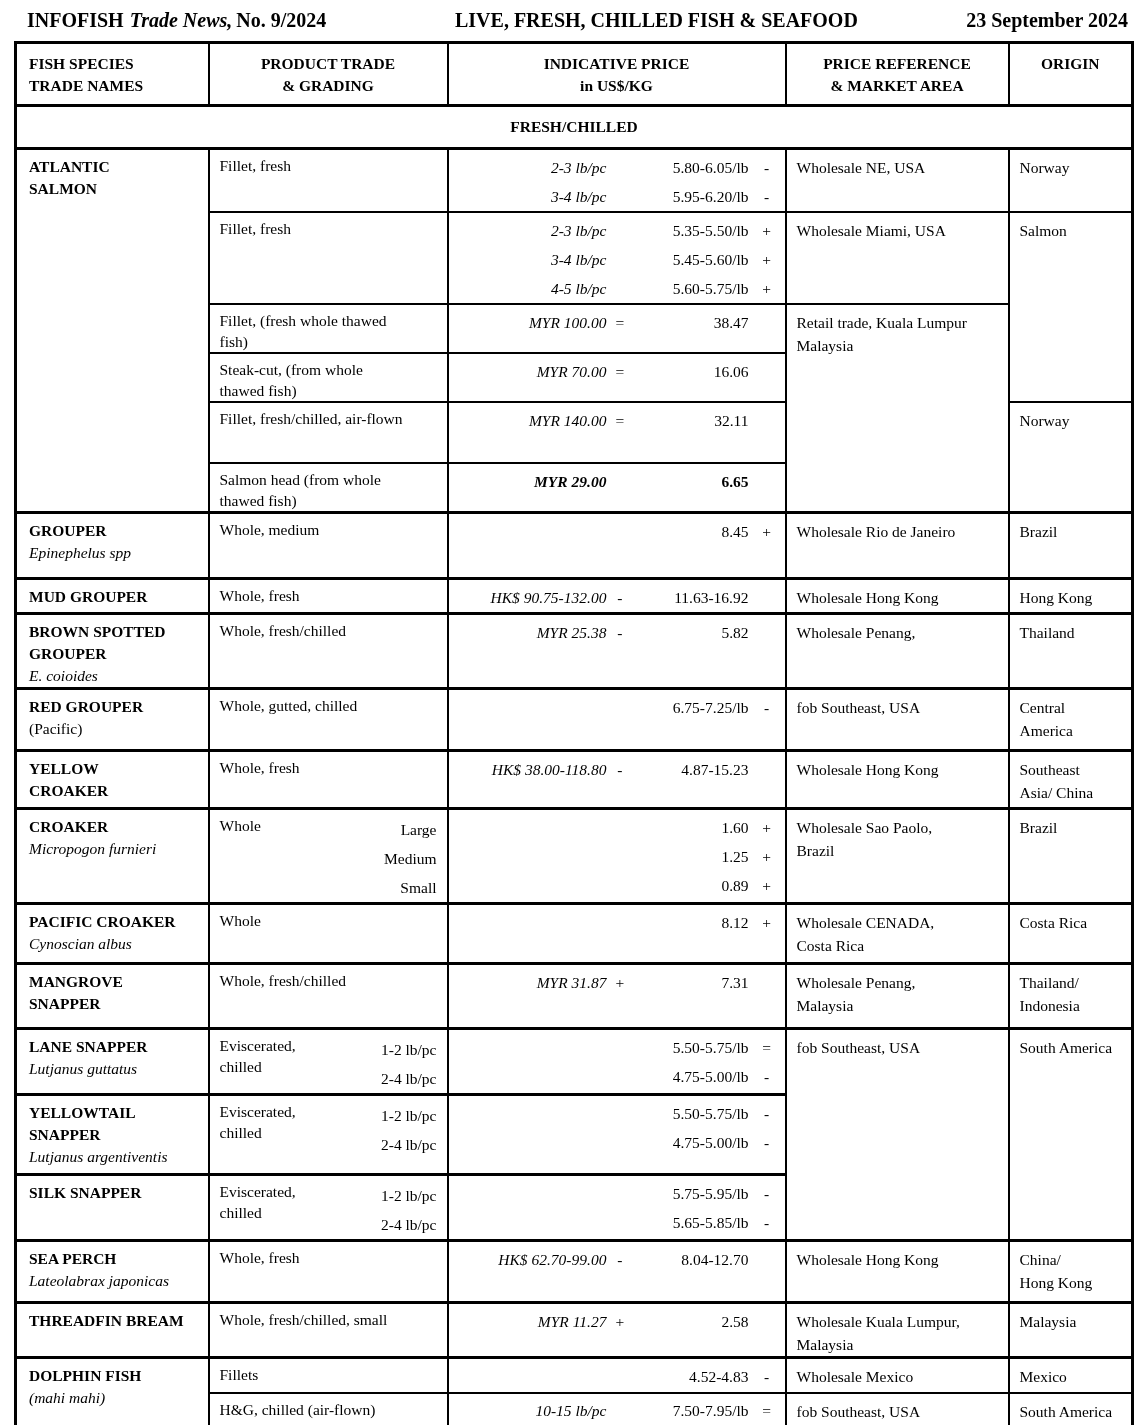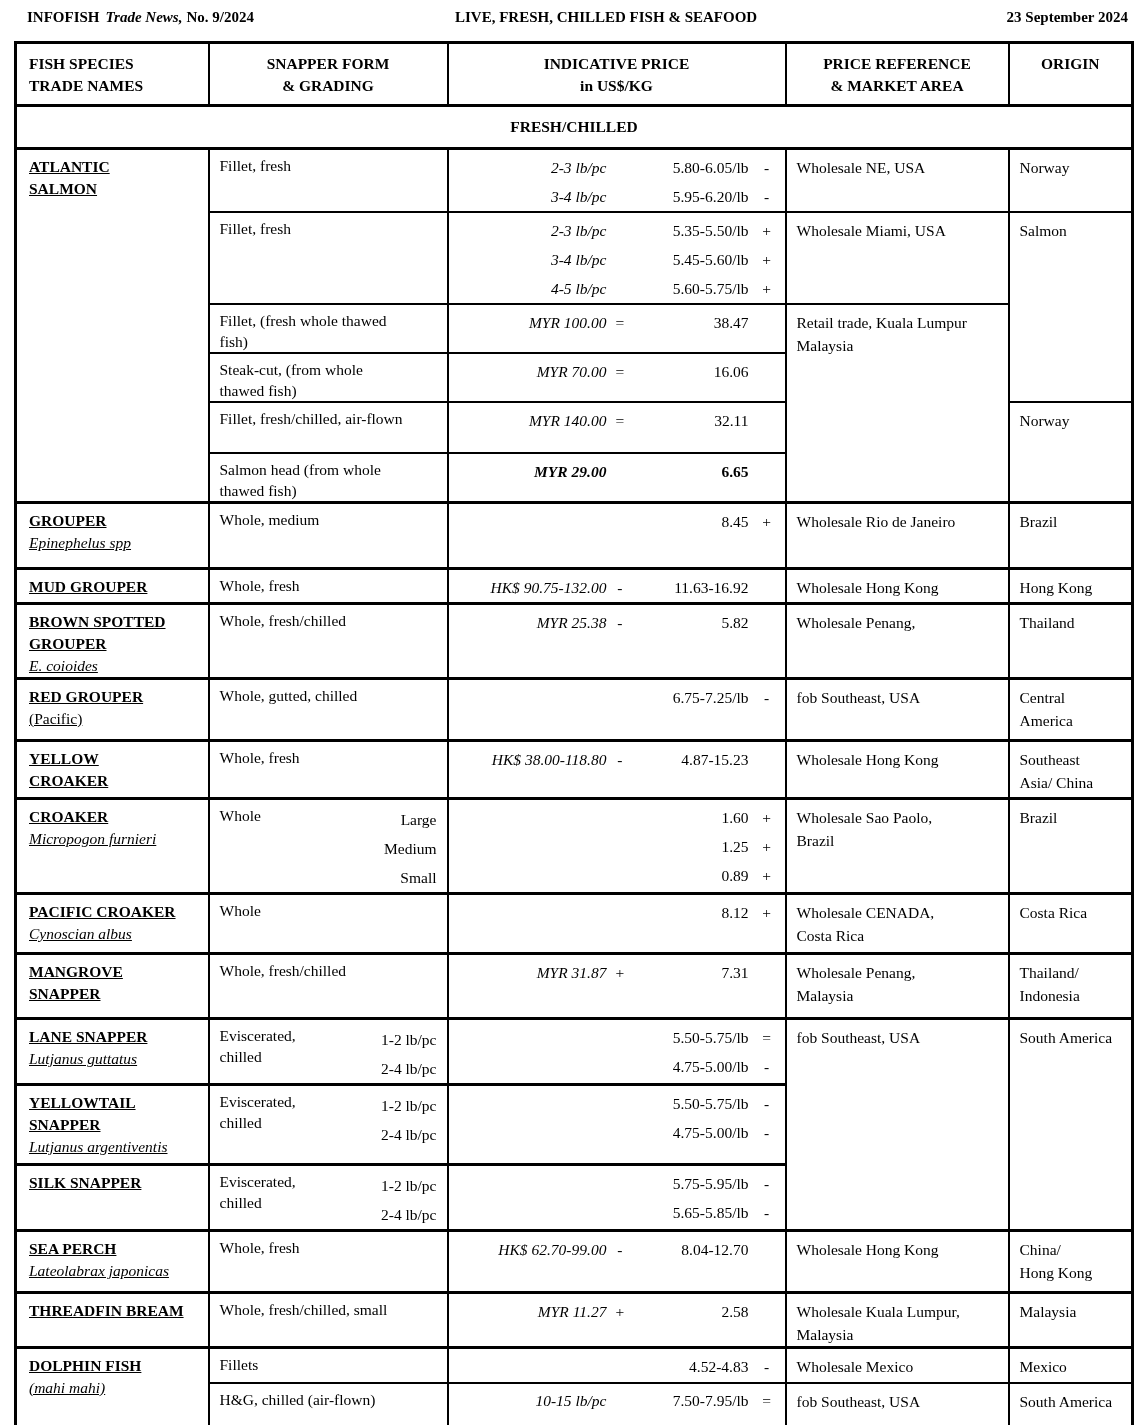--- a/index.html
+++ b/index.html
@@ -1,34 +1,34 @@
 <!DOCTYPE html>
 <html><head>
 <meta charset="utf-8">
 <style>
   html,body{margin:0;padding:0;background:#ffffff;color:#000;}
   body{width:1145px;font-family:"Liberation Serif", serif;-webkit-font-smoothing:antialiased;}
   .page{position:relative;width:1145px;}
 
   
-  .doc-header{position:relative;height:34px;margin-top:7px;font-weight:bold;font-size:15px;padding-left:40px;}
+  .doc-header{position:relative;height:34px;margin-top:7px;font-weight:bold;font-size:20px;padding-left:40px;}
   .doc-header .left{position:absolute;left:27px;top:2px;white-space:nowrap;}
   .doc-header .left .news{font-style:italic;margin:0 4px 0 6px;}
   .doc-header .center{position:absolute;left:455px;top:2px;white-space:nowrap;}
   .doc-header .right{position:absolute;right:17px;top:2px;white-space:nowrap;}
 
   
   table.price-table{border-collapse:collapse;table-layout:fixed;width:1117px;margin-left:14px;border:3px solid #000;font-size:15.5px;}
   .price-table th,.price-table td{border:2px solid #000;vertical-align:top;overflow:hidden;}
   thead th{font-weight:bold;text-align:center;padding-top:9px;line-height:22px;border-bottom:3px solid #000;}
   thead th.first{text-align:left;padding-left:12px;}
   tr.banner-row td{border-top:3px solid #000;border-bottom:3px solid #000;text-align:center;font-weight:bold;padding:0;vertical-align:middle;}
   tr.block-start td{border-top:3px solid #000;}
 
-  td.species-cell{padding:6px 4px 0 12px;text-decoration:underline;}
+  td.species-cell{padding:6px 4px 0 12px;}
   .species-name{font-weight:bold;line-height:22px;white-space:nowrap;}
   .species-sub{line-height:22px;white-space:nowrap;}
   .species-sub.it{font-style:italic;}
 
   td.product-cell{padding:5px 6px 0 10px;}
   .prod-flex{display:flex;}
   .prod-main{flex:1 1 auto;}
   .product-line{line-height:21px;white-space:nowrap;}
   .prod-sizes{flex:0 0 auto;text-align:right;padding-right:4px;}
   .size-label{height:29px;line-height:29px;white-space:nowrap;margin-left:28px;}
@@ -65,21 +65,21 @@
         <col style="width:223px">
         <col style="width:124px">
     </colgroup>
     <thead>
       <tr style="height:63px">
         <th class="first">
           <div>FISH SPECIES</div>
           <div>TRADE NAMES</div>
         </th>
         <th>
-          <div>SNAPPER FORM</div>
+          <div>PRODUCT TRADE</div>
           <div>&amp; GRADING</div>
         </th>
         <th>
           <div>INDICATIVE PRICE</div>
           <div>in US$/KG</div>
         </th>
         <th>
           <div>PRICE REFERENCE</div>
           <div>&amp; MARKET AREA</div>
         </th>
@@ -195,21 +195,21 @@
           </td>
           <td class="price-cell">
             <div class="price-line">
               <span class="price-qty">MYR 70.00</span>
               <span class="price-mid">=</span>
               <span class="price-value">16.06</span>
               <span class="price-trend"></span>
             </div>
           </td>
         </tr>
-        <tr style="height: 51px;">
+        <tr style="height: 61px;">
           <td class="product-cell">
             <div class="prod-flex">
               <div class="prod-main">
                 <div class="product-line">Fillet, fresh/chilled, air-flown</div>
               </div>
             </div>
           </td>
           <td class="price-cell">
             <div class="price-line">
               <span class="price-qty">MYR 140.00</span>

